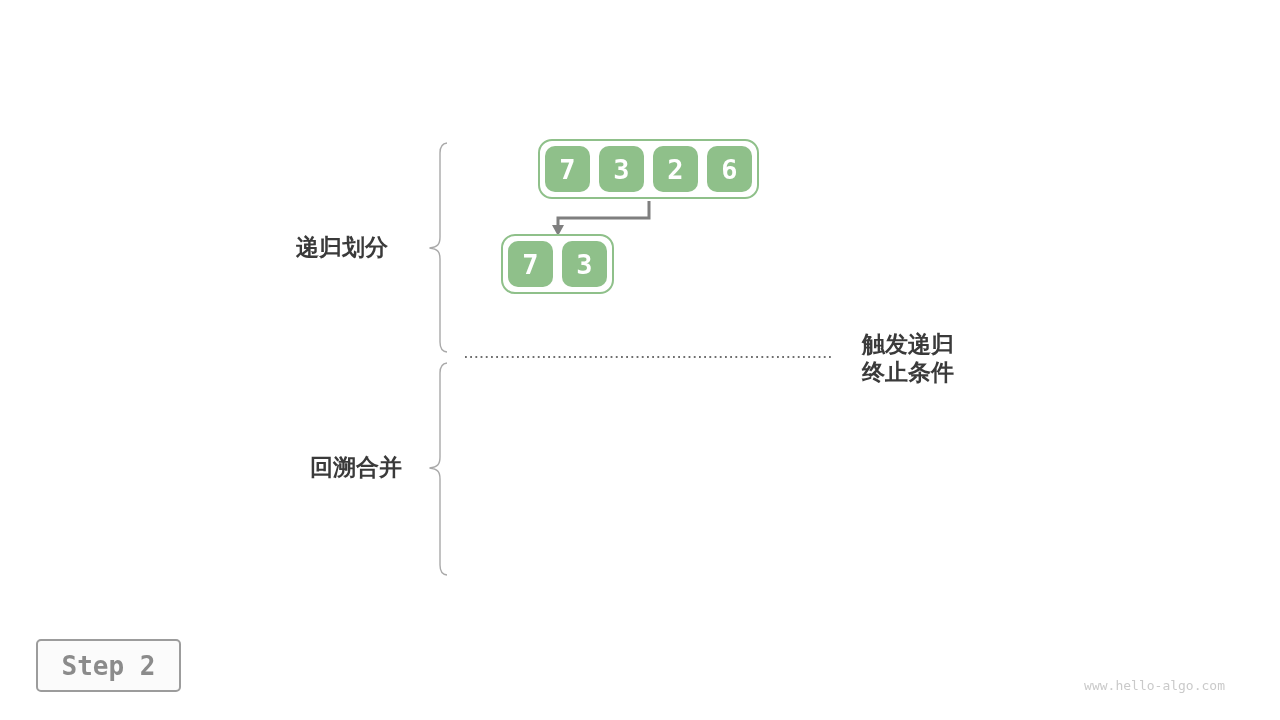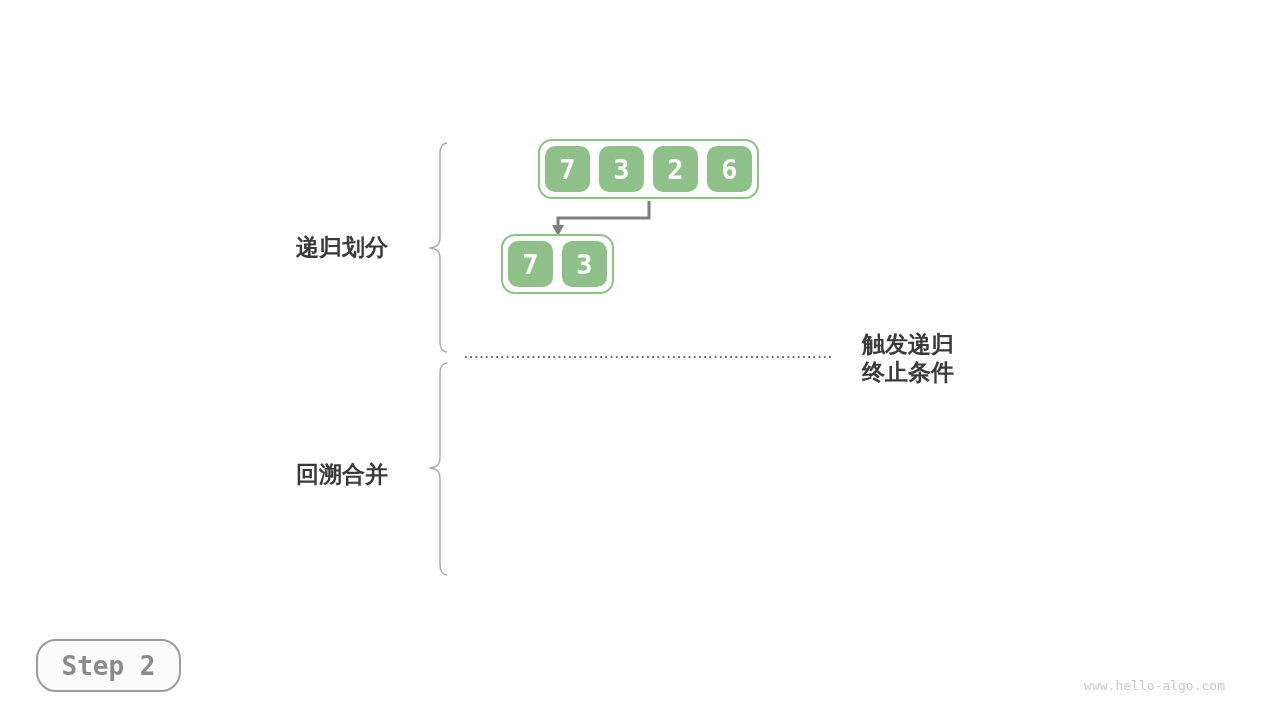--- a/index.html
+++ b/index.html
@@ -42,27 +42,27 @@
     display:flex;align-items:center;justify-content:center;
     font-family:"DejaVu Sans Mono",monospace;font-weight:700;font-size:27px;
   }
 
   .label{
     position:absolute;color:var(--label-text);
     font-weight:700;font-size:23px;line-height:28px;
     font-family:"Liberation Sans","DejaVu Sans",sans-serif;
   }
   .label-partition{left:296px;top:233px;width:120px;text-align:left;}
-  .label-merge{left:296px;top:453px;width:120px;margin-top:7px;}
+  .label-merge{left:296px;top:453px;width:120px;text-align:center;}
   .label-termination{left:843px;top:330px;width:130px;text-align:center;}
 
   .step-badge{
     position:absolute;left:36px;top:639px;width:145px;height:53px;
     box-sizing:border-box;border:2px solid var(--badge-border);
-    border-radius:20px;background:var(--badge-bg);
+    border-radius:5px;background:var(--badge-bg);
     display:flex;align-items:center;justify-content:center;text-align:right;
   }
   .step-badge span{
     color:var(--badge-text);
     font-family:"DejaVu Sans Mono",monospace;font-weight:700;font-size:26px;
   }
   .watermark{
     position:absolute;right:55px;bottom:27px;
     color:var(--watermark);
     font-family:"DejaVu Sans Mono",monospace;font-size:13px;

